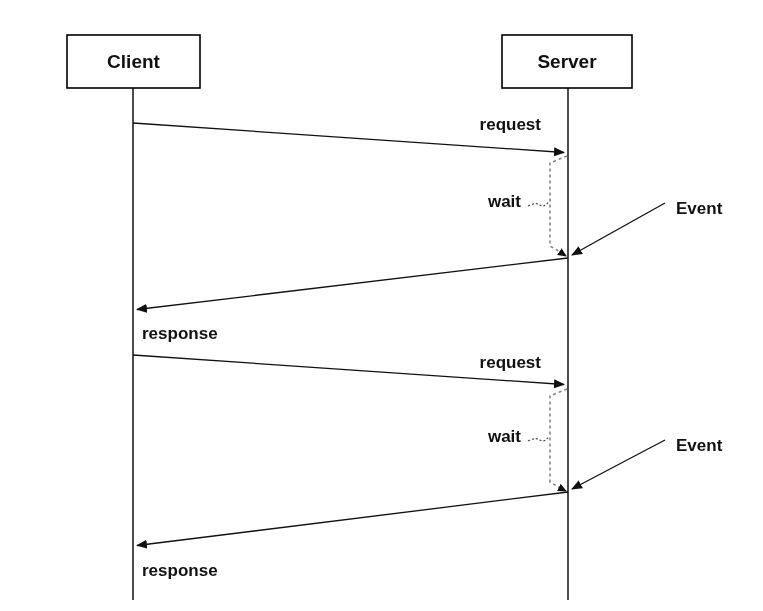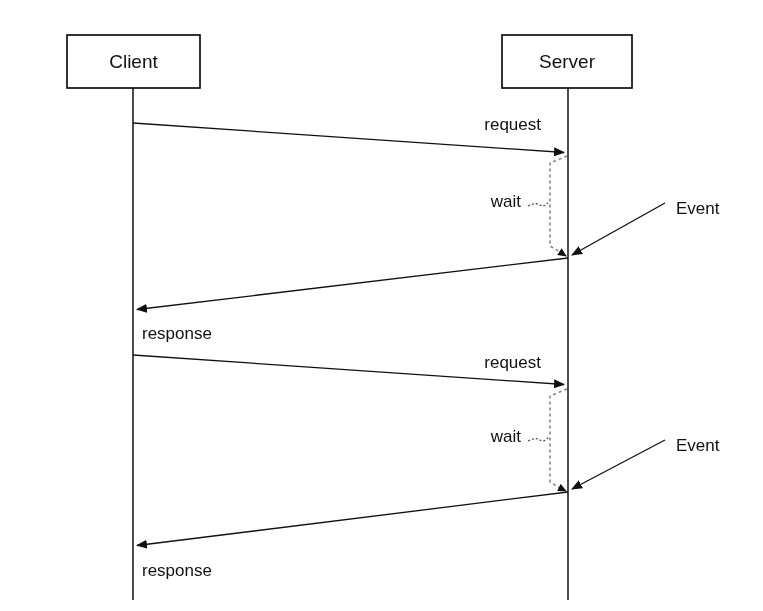--- a/index.html
+++ b/index.html
@@ -13,20 +13,21 @@
     height: 611px;
     font-family: "Liberation Sans", sans-serif;
     overflow: hidden;
     position: relative;
   }
   #diagram-root {
     position: relative;
     width: 763px;
     height: 611px;
     background: #fca5a5;
+    font-weight: bold;
   }
   svg#sequence-diagram {
     display: block;
     width: 763px;
     height: 611px;
   }
   .participant-box {
     fill: #ffffff;
     stroke: #000000;
     stroke-width: 1.6;

